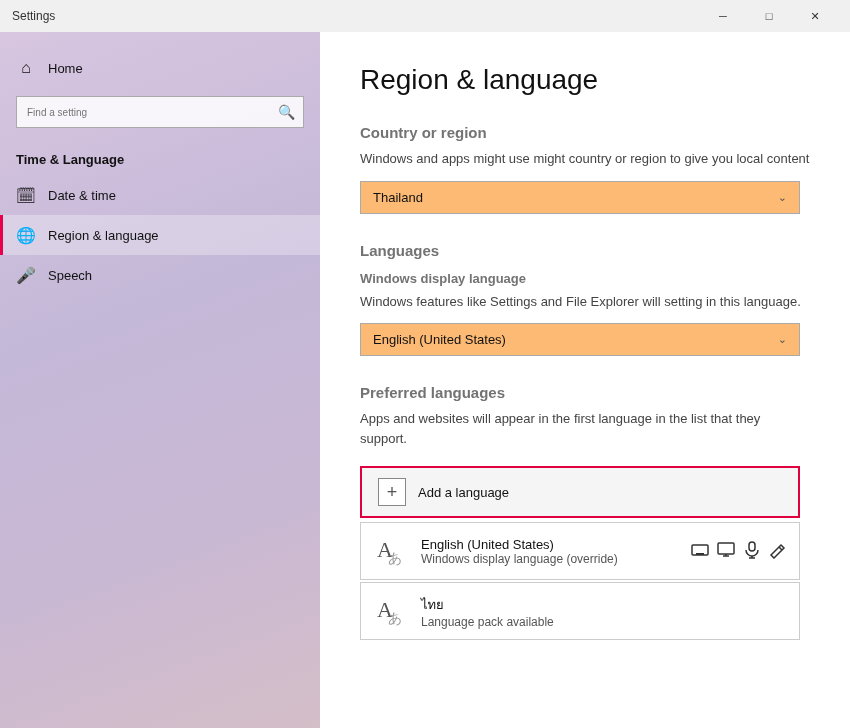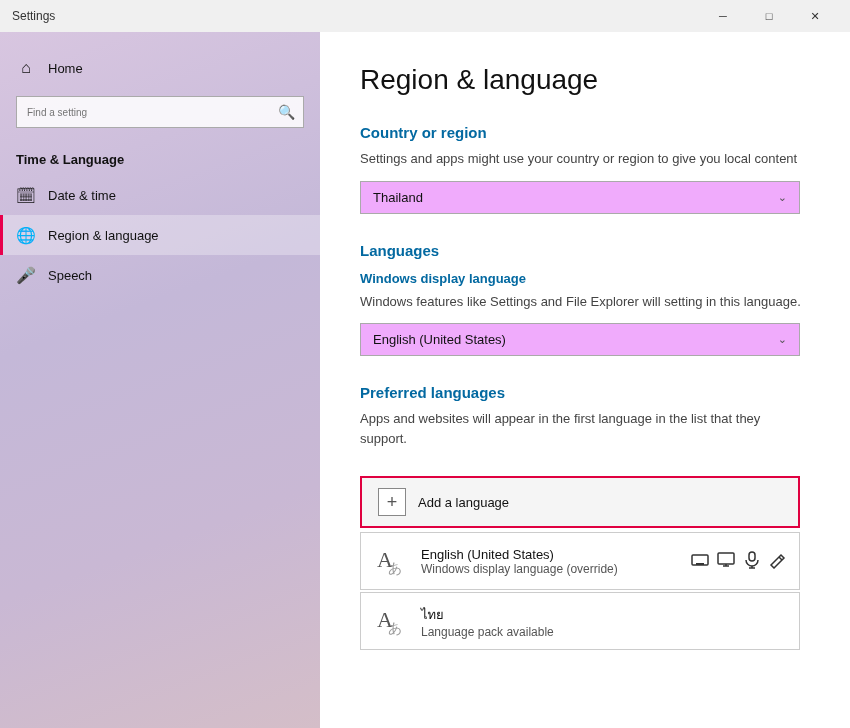--- a/index.html
+++ b/index.html
@@ -132,56 +132,56 @@
     .page-title {
       font-size: 28px;
       font-weight: 300;
       color: #111;
       margin-bottom: 28px;
     }
 
     .section-heading {
       font-size: 15px;
       font-weight: 600;
-      color: #0369a1;
+      color: #737373;
       margin-bottom: 8px;
     }
 
     .section-desc {
       font-size: 13px;
       color: #444;
       margin-bottom: 12px;
       line-height: 1.5;
     }
 
     .dropdown {
       display: flex;
       align-items: center;
       justify-content: space-between;
       border: 1px solid #aaa;
       padding: 8px 12px;
       width: 440px;
       cursor: pointer;
-      background: #f0abfc;
+      background: #fdba74;
       font-size: 13px;
       color: #111;
       margin-bottom: 28px;
     }
     .dropdown-chevron {
       font-size: 11px;
       color: #555;
     }
 
     .languages-section { margin-top: 4px; }
 
     .preferred-section { margin-top: 24px; }
     .preferred-desc {
       font-size: 13px;
       color: #444;
-      margin-bottom: 28px;
+      margin-bottom: 18px;
       line-height: 1.5;
     }
 
     
     .add-language-btn {
       display: flex;
       align-items: center;
       border: 2px solid #e00040;
       padding: 10px 16px;
       width: 440px;
@@ -283,21 +283,21 @@
       <span>Speech</span>
     </div>
   </div>
 
   <div class="main-content">
 
     <h1 class="page-title">Region &amp; language</h1>
 
     <div>
       <div class="section-heading">Country or region</div>
-      <div class="section-desc">Settings and apps might use your country or region to give you local content</div>
+      <div class="section-desc">Windows and apps might use might country or region to give you local content</div>
       <div class="dropdown">
         <span>Thailand</span>
         <span class="dropdown-chevron">⌄</span>
       </div>
     </div>
 
     <div class="languages-section">
       <div class="section-heading">Languages</div>
 
       <div style="margin-top:12px;">

